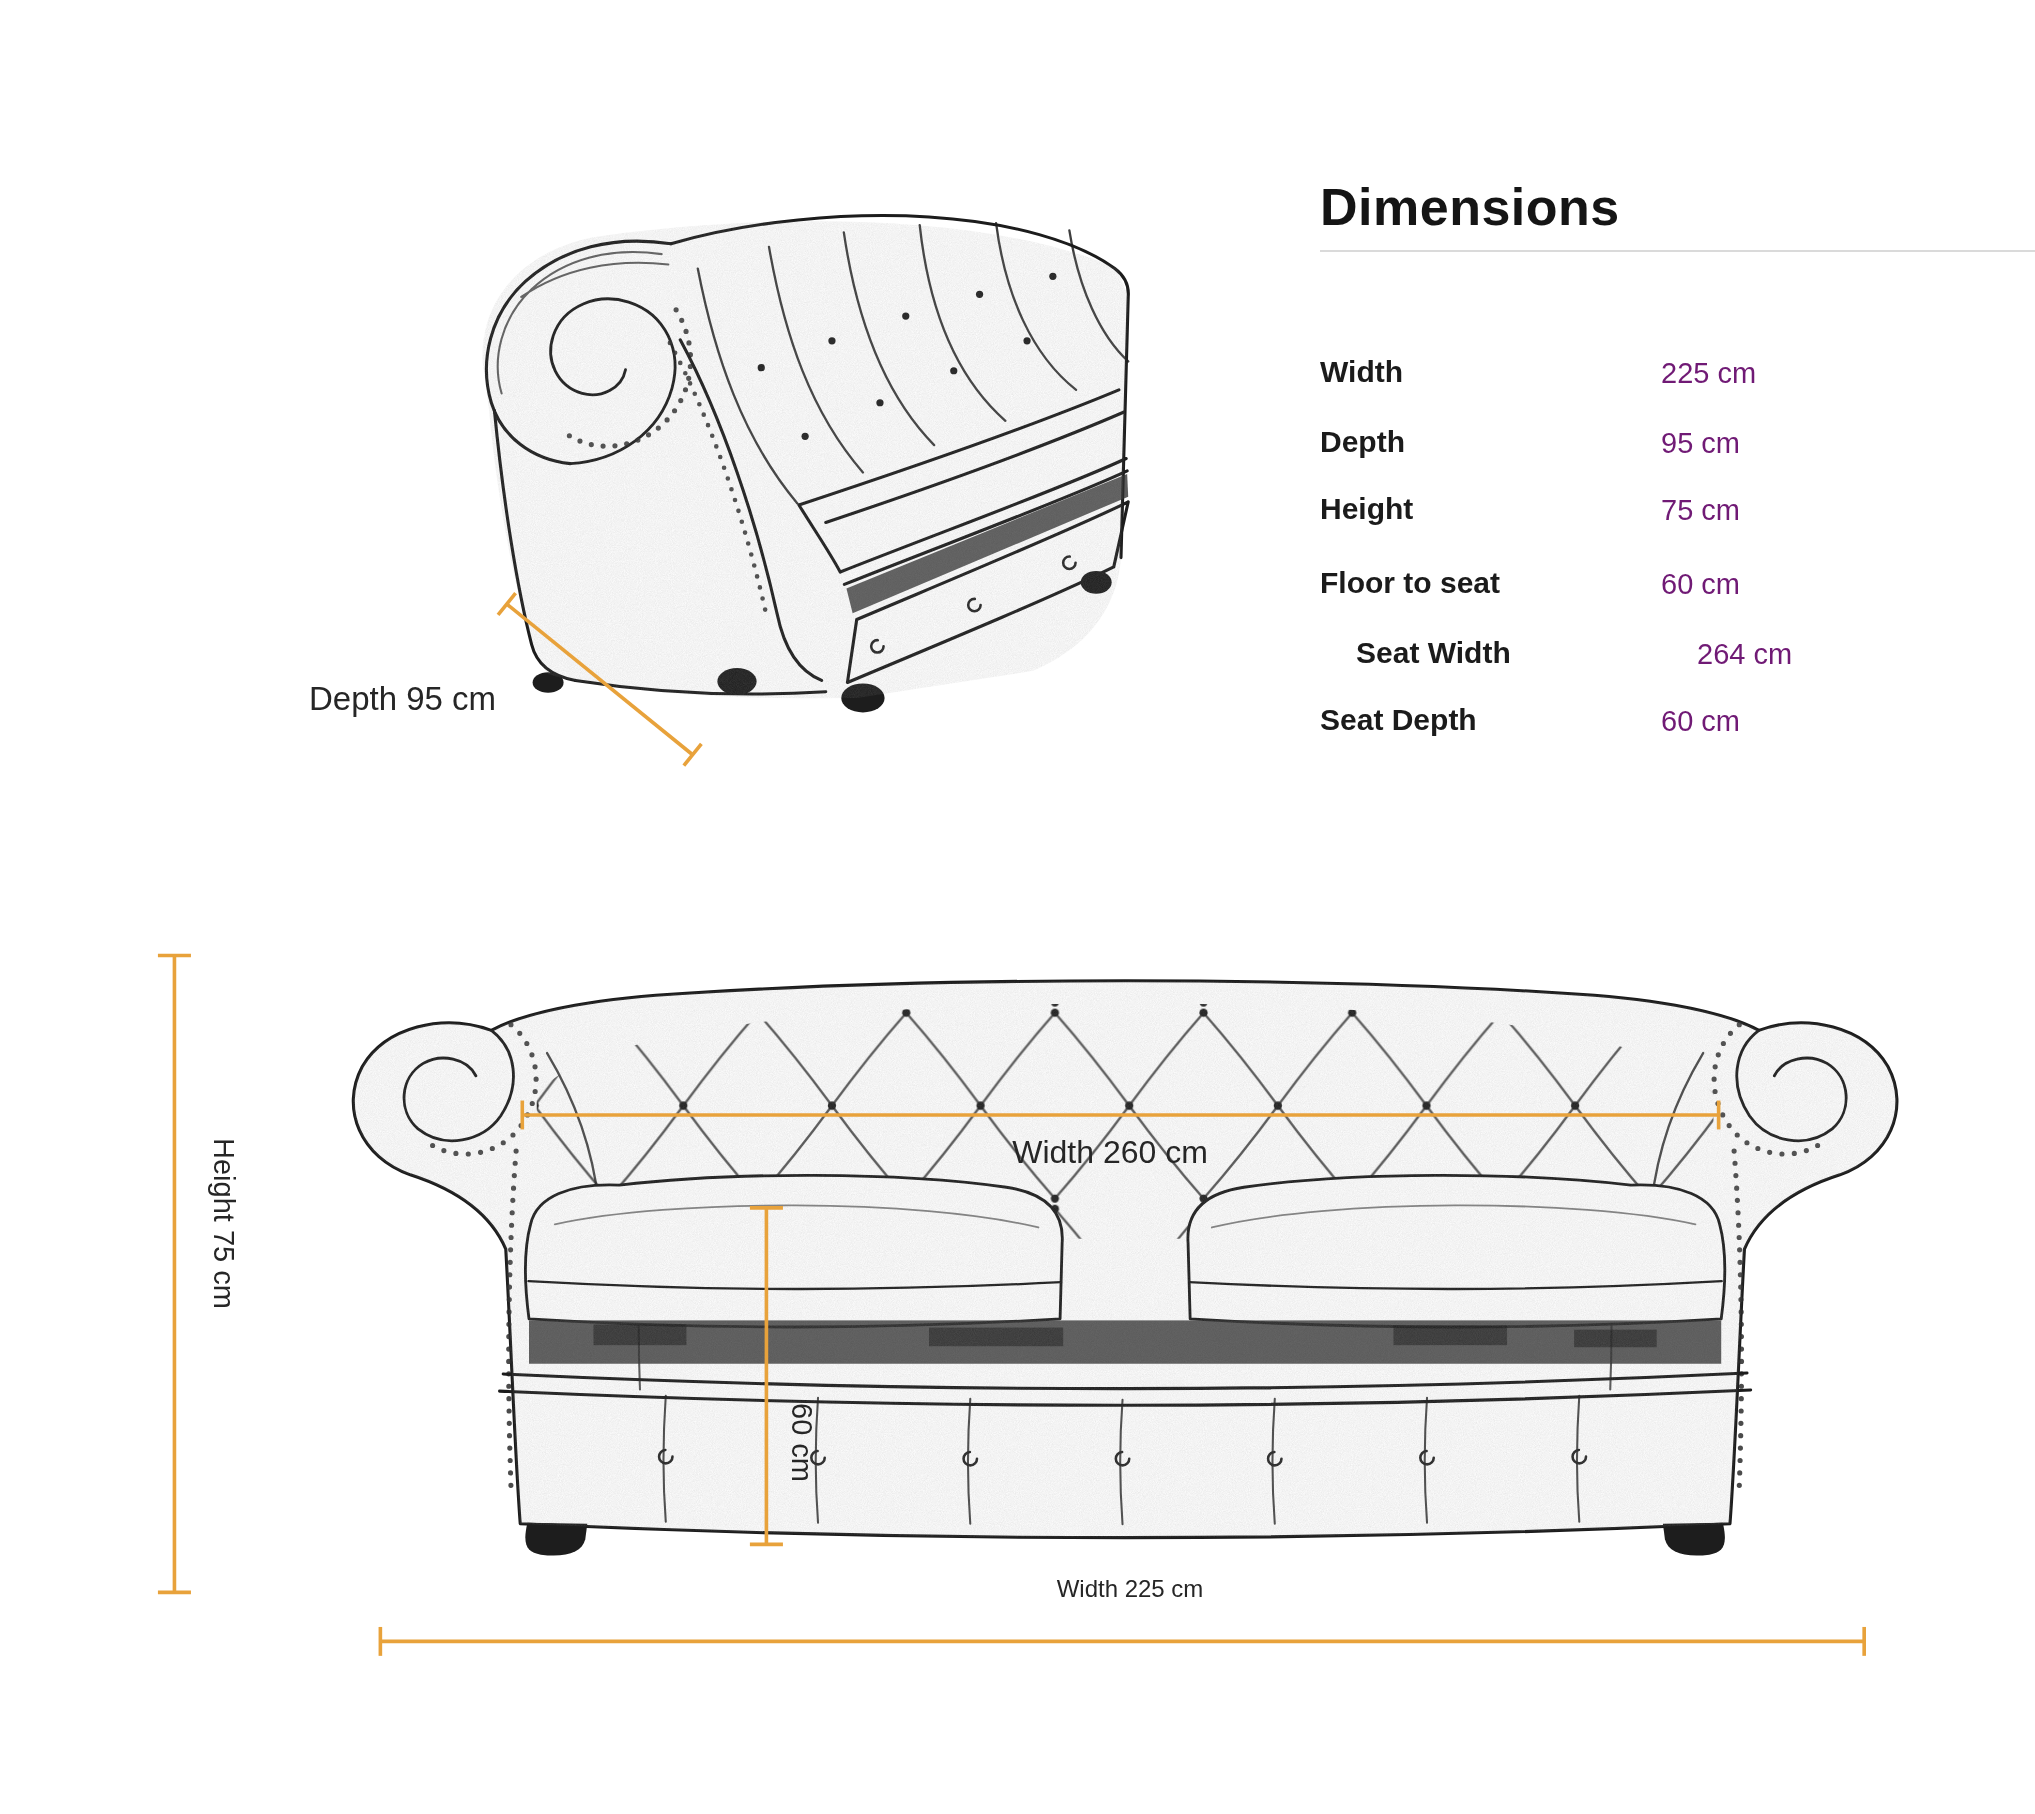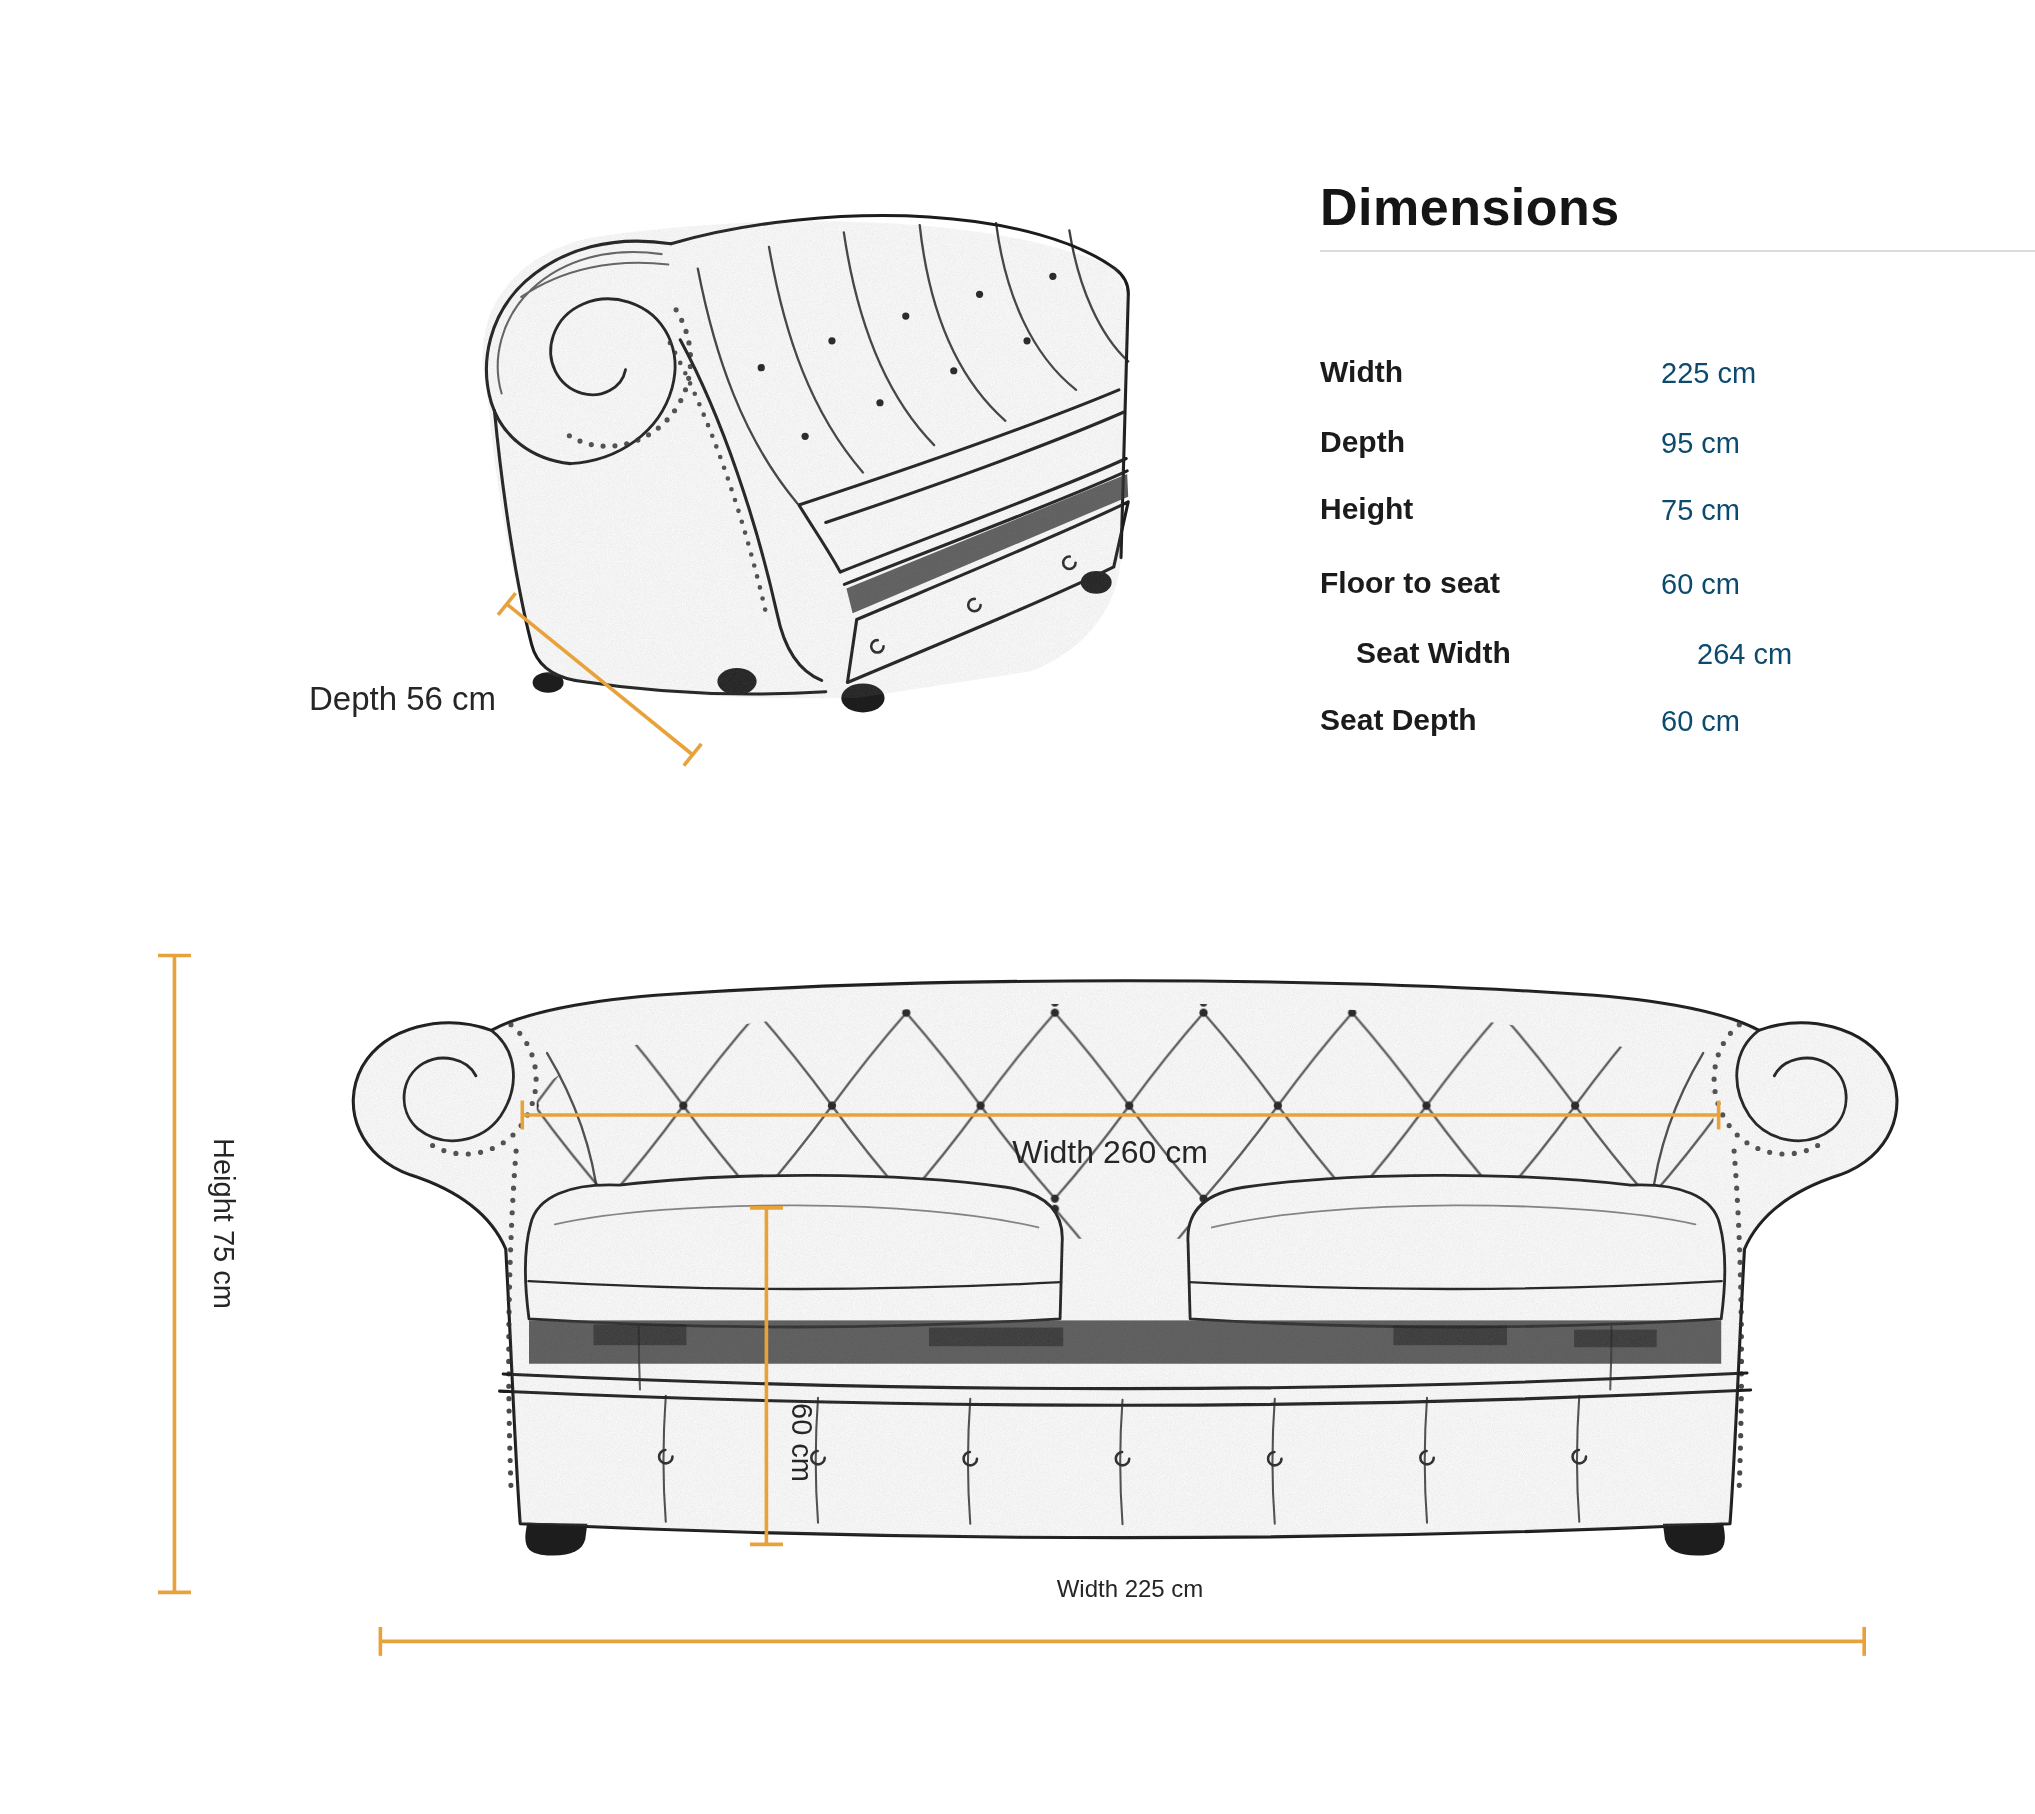--- a/index.html
+++ b/index.html
@@ -5,21 +5,21 @@
   html,body{margin:0;padding:0;background:#ffffff;}
   body{width:2035px;height:1815px;position:relative;overflow:hidden;
        font-family:"Liberation Sans","DejaVu Sans",sans-serif;color:#212121;}
   .layer{position:absolute;inset:0;}
   svg{display:block;}
   .abs{position:absolute;white-space:nowrap;}
   .panel-title{font-size:52px;font-weight:700;color:#151515;letter-spacing:0.5px;line-height:1.2;}
   .panel-rule{position:absolute;height:1.5px;background:#dadada;}
   .spec-row{position:absolute;height:36px;line-height:36px;margin-top:46px;}
   .spec-label{position:absolute;left:0;top:0;font-size:30px;font-weight:700;color:#1b1b1b;line-height:36px;}
-  .spec-value{position:absolute;left:341px;top:1px;font-size:29px;font-weight:400;color:#0c4a6e;line-height:36px;}
+  .spec-value{position:absolute;left:341px;top:1px;font-size:29px;font-weight:400;color:#701a75;line-height:36px;}
   .annot{font-size:32px;font-weight:400;color:#262626;line-height:1.15;}
   .annot-sm{font-size:29px;}
   .vrot{transform:rotate(90deg);transform-origin:left top;}
   .center-x{transform:translateX(-50%);}
 </style>
 </head>
 <body>
 
 <div class="layer">
 <svg width="2035" height="1815" viewBox="0 0 3943 3516" xmlns="http://www.w3.org/2000/svg">
@@ -212,21 +212,21 @@
     </g>
     <g>
       <line x1="737" y1="3180" x2="3612" y2="3180"></line>
       <line x1="737" y1="3152" x2="737" y2="3208"></line>
       <line x1="3612" y1="3152" x2="3612" y2="3208"></line>
     </g>
   </g>
 </svg>
 </div>
 
-<div class="abs annot" style="left:309px;top:680px;font-size:33px;">Depth 56 cm</div>
+<div class="abs annot" style="left:309px;top:680px;font-size:33px;">Depth 95 cm</div>
 
 <div class="abs annot annot-sm vrot" style="left:240px;top:1138px;">Height 75 cm</div>
 
 <div class="abs annot center-x" style="left:1110px;top:1134px;transform:translateX(-50%);">Width 260 cm</div>
 
 <div class="abs annot annot-sm vrot" style="left:818px;top:1403px;">60 cm</div>
 
 <div class="abs annot" style="left:1130px;top:1575px;font-size:24px;transform:translateX(-50%);">Width 225 cm</div>
 
 <div>

